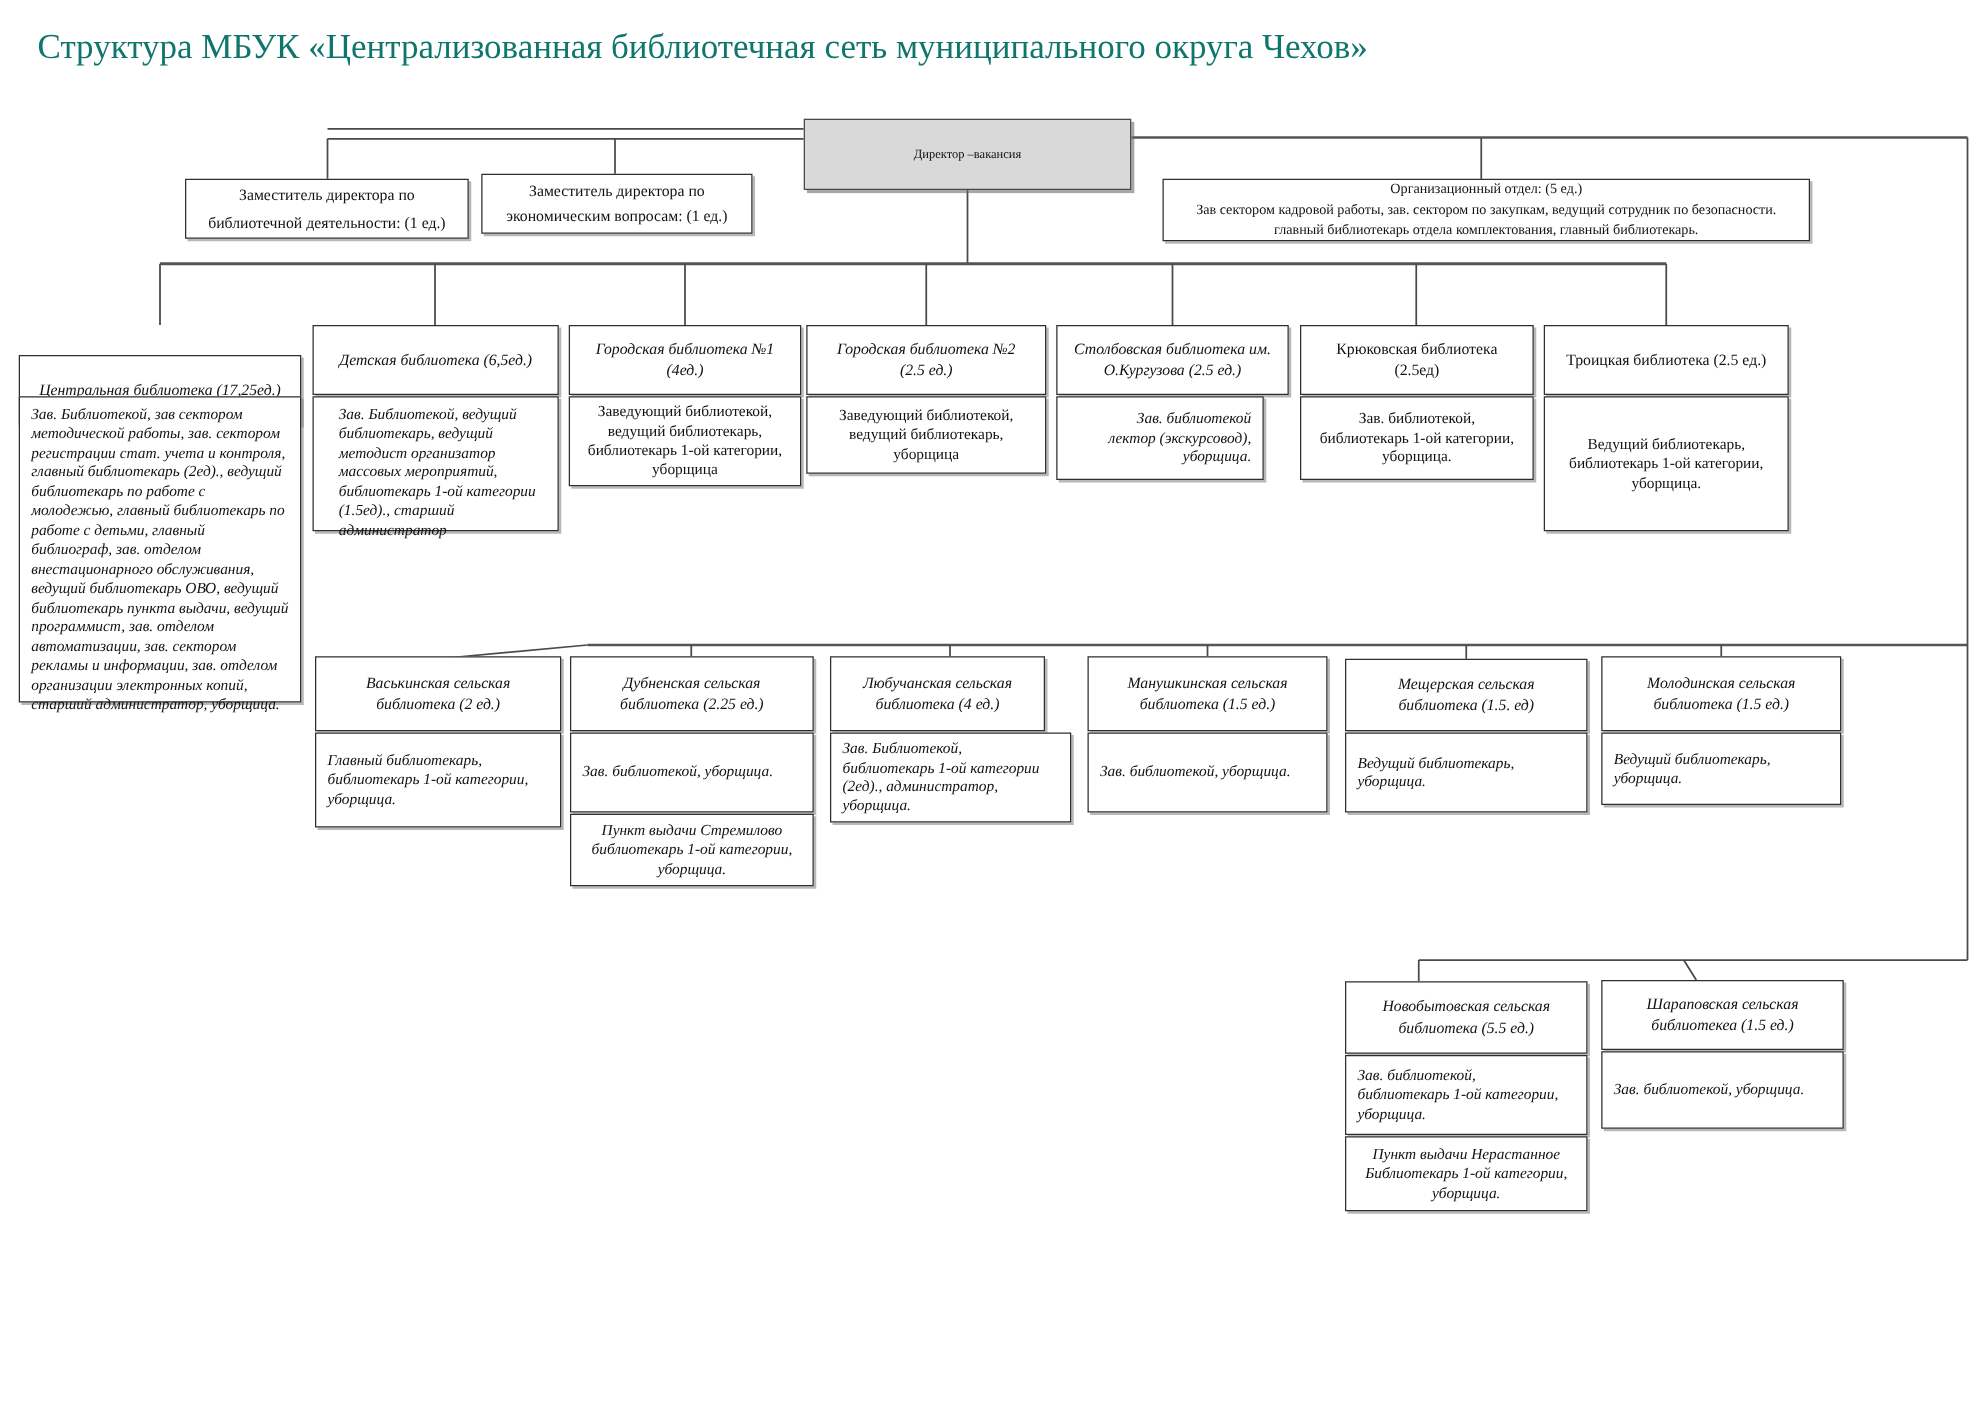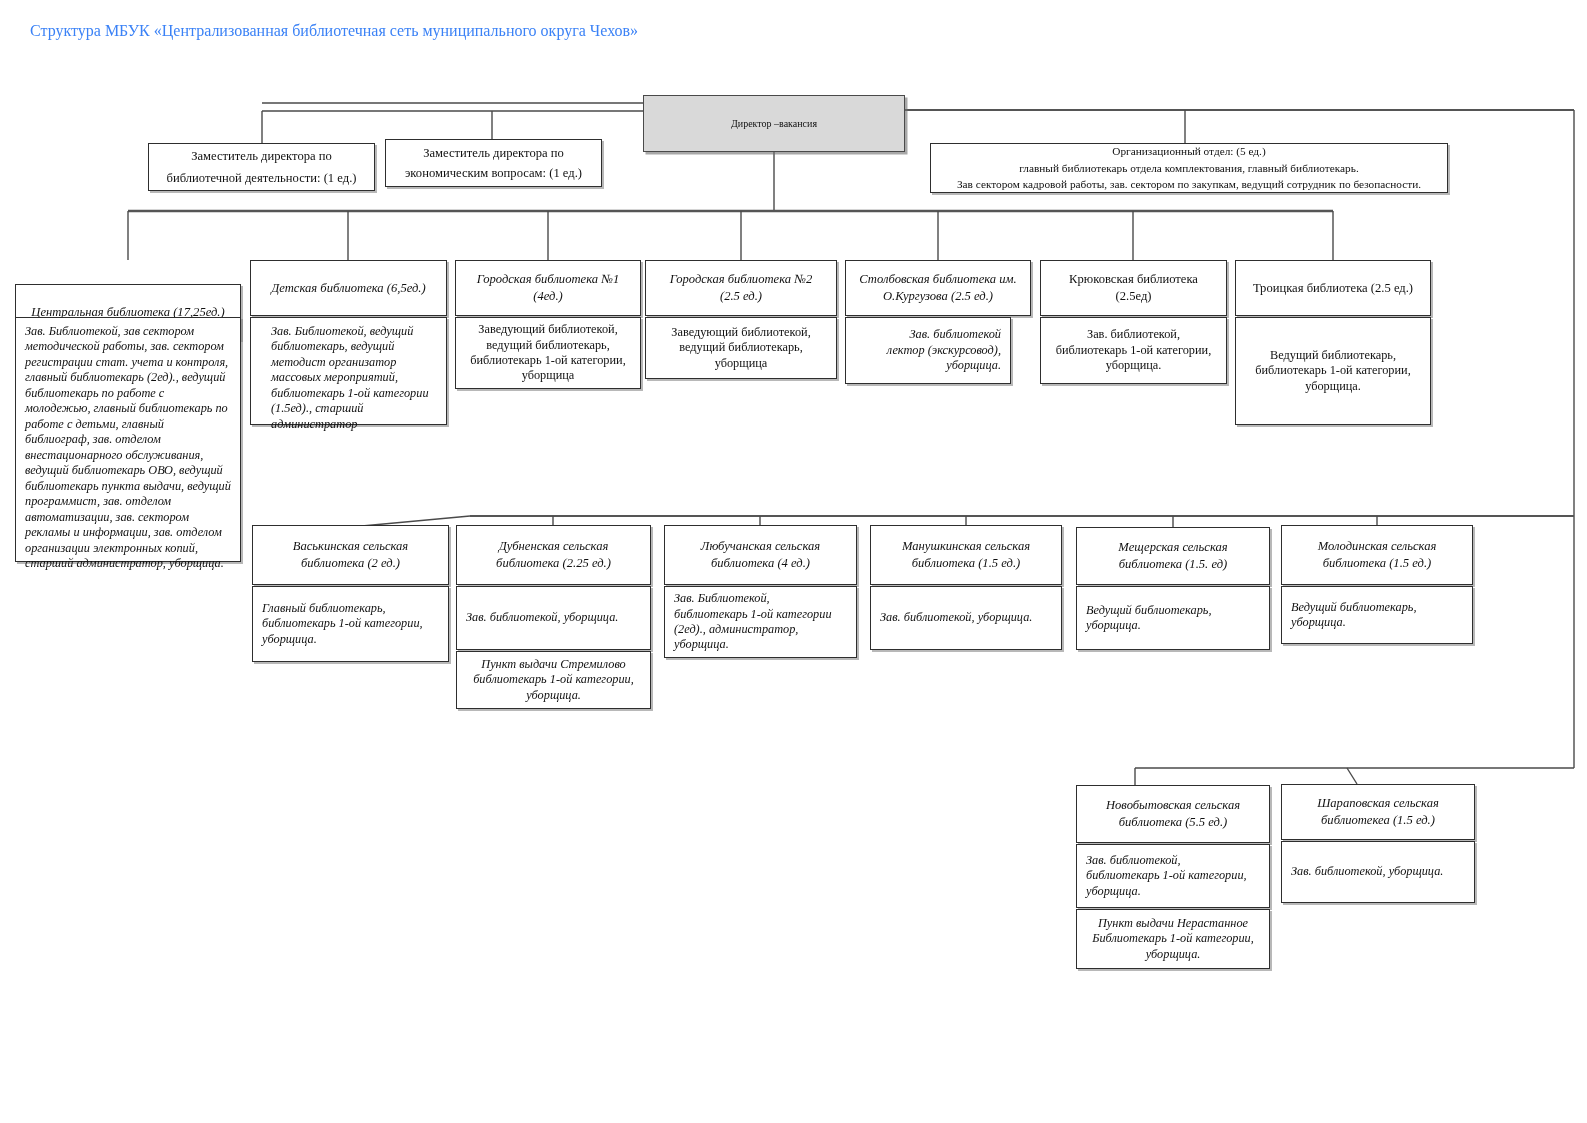--- a/index.html
+++ b/index.html
@@ -2,21 +2,21 @@
 <html><head>
 <meta charset="utf-8">
 <style>
   html,body{margin:0;padding:0;background:#ffffff;}
   #stage{
     position:relative;width:1587px;height:1123px;background:#ffffff;
     font-family:"Liberation Serif","DejaVu Serif",serif;color:#111;
     overflow:hidden;
   }
   #page-title{
-    position:absolute;left:30px;top:22px;font-size:16px;color:#3b82f6;
+    position:absolute;left:30px;top:22px;font-size:28px;color:#0f766e;
     white-space:nowrap;
   }
   svg.wires{position:absolute;left:0;top:0;width:1587px;height:1123px;}
   svg.wires line{stroke:#4a4a4a;stroke-width:1.4;}
   svg.wires line.thick{stroke-width:2.4;stroke:#555;}
   svg.wires line.mid{stroke-width:2;stroke:#555;}
   .box{
     position:absolute;box-sizing:border-box;background:#fff;
     border:1px solid #2e2e2e;box-shadow:2px 2px 0 rgba(125,125,125,.55);
     display:flex;flex-direction:column;justify-content:center;
@@ -77,22 +77,22 @@
   <div class="box director hdr" style="left:643px;top:95px;width:262px;height:57px;">Директор –вакансия</div>
 
   <div class="box hdr" style="left:148px;top:143px;width:227px;height:48px;line-height:1.75;">Заместитель директора по
 библиотечной деятельности: (1 ед.)</div>
 
   <div class="box hdr" style="left:385px;top:139px;width:217px;height:48px;line-height:1.6;">Заместитель директора по
 экономическим вопросам: (1 ед.)</div>
 
   <div class="box orgdep" style="left:930px;top:143px;width:518px;height:50px;">
     <div>Организационный отдел: (5 ед.)</div>
+    <div>Зав сектором кадровой работы, зав. сектором по закупкам, ведущий сотрудник по безопасности.</div>
     <div>главный библиотекарь отдела комплектования, главный библиотекарь.</div>
-    <div>Зав сектором кадровой работы, зав. сектором по закупкам, ведущий сотрудник по безопасности.</div>
   </div>
 
   <div class="box hdr it" style="left:15px;top:260px;width:226px;height:56px;margin-top:24px;">Центральная библиотека (17,25ед.)</div>
   <div class="box bdy it ta-left v-top" style="left:15px;top:317px;width:226px;height:245px;">Зав. Библиотекой, зав сектором методической работы, зав. сектором регистрации стат. учета и контроля, главный библиотекарь (2ед)., ведущий библиотекарь по работе с молодежью, главный библиотекарь по работе с детьми, главный библиограф, зав. отделом внестационарного обслуживания, ведущий библиотекарь ОВО, ведущий библиотекарь пункта выдачи, ведущий программист, зав. отделом автоматизации, зав. сектором рекламы и информации, зав. отделом организации электронных копий, старший администратор, уборщица.</div>
 
   <div class="box hdr it" style="left:250px;top:260px;width:197px;height:56px;">Детская библиотека (6,5ед.)</div>
   <div class="box bdy it ta-left v-top" style="left:250px;top:317px;width:197px;height:108px;padding-left:20px;">Зав. Библиотекой, ведущий библиотекарь, ведущий методист организатор массовых мероприятий, библиотекарь 1-ой категории (1.5ед)., старший администратор</div>
 
   <div class="box hdr it" style="left:455px;top:260px;width:186px;height:56px;">Городская библиотека №1
 (4ед.)</div>
@@ -118,21 +118,21 @@
 библиотека (2 ед.)</div>
   <div class="box bdy it ta-left" style="left:252px;top:586px;width:197px;height:76px;">Главный библиотекарь, библиотекарь 1-ой категории, уборщица.</div>
 
   <div class="box hdr it" style="left:456px;top:525px;width:195px;height:60px;">Дубненская сельская
 библиотека (2.25 ед.)</div>
   <div class="box bdy it ta-left" style="left:456px;top:586px;width:195px;height:64px;">Зав. библиотекой, уборщица.</div>
   <div class="box bdy it" style="left:456px;top:651px;width:195px;height:58px;">Пункт выдачи Стремилово
 библиотекарь 1-ой категории,
 уборщица.</div>
 
-  <div class="box hdr it" style="left:664px;top:525px;width:193px;height:60px;">Любучанская сельская
+  <div class="box hdr it" style="left:664px;top:525px;width:172px;height:60px;">Любучанская сельская
 библиотека (4 ед.)</div>
   <div class="box bdy it ta-left" style="left:664px;top:586px;width:193px;height:72px;">Зав. Библиотекой,
 библиотекарь 1-ой категории (2ед)., администратор, уборщица.</div>
 
   <div class="box hdr it" style="left:870px;top:525px;width:192px;height:60px;">Манушкинская сельская
 библиотека (1.5 ед.)</div>
   <div class="box bdy it ta-left" style="left:870px;top:586px;width:192px;height:64px;">Зав. библиотекой, уборщица.</div>
 
   <div class="box hdr it" style="left:1076px;top:527px;width:194px;height:58px;">Мещерская сельская
 библиотека (1.5. ед)</div>

